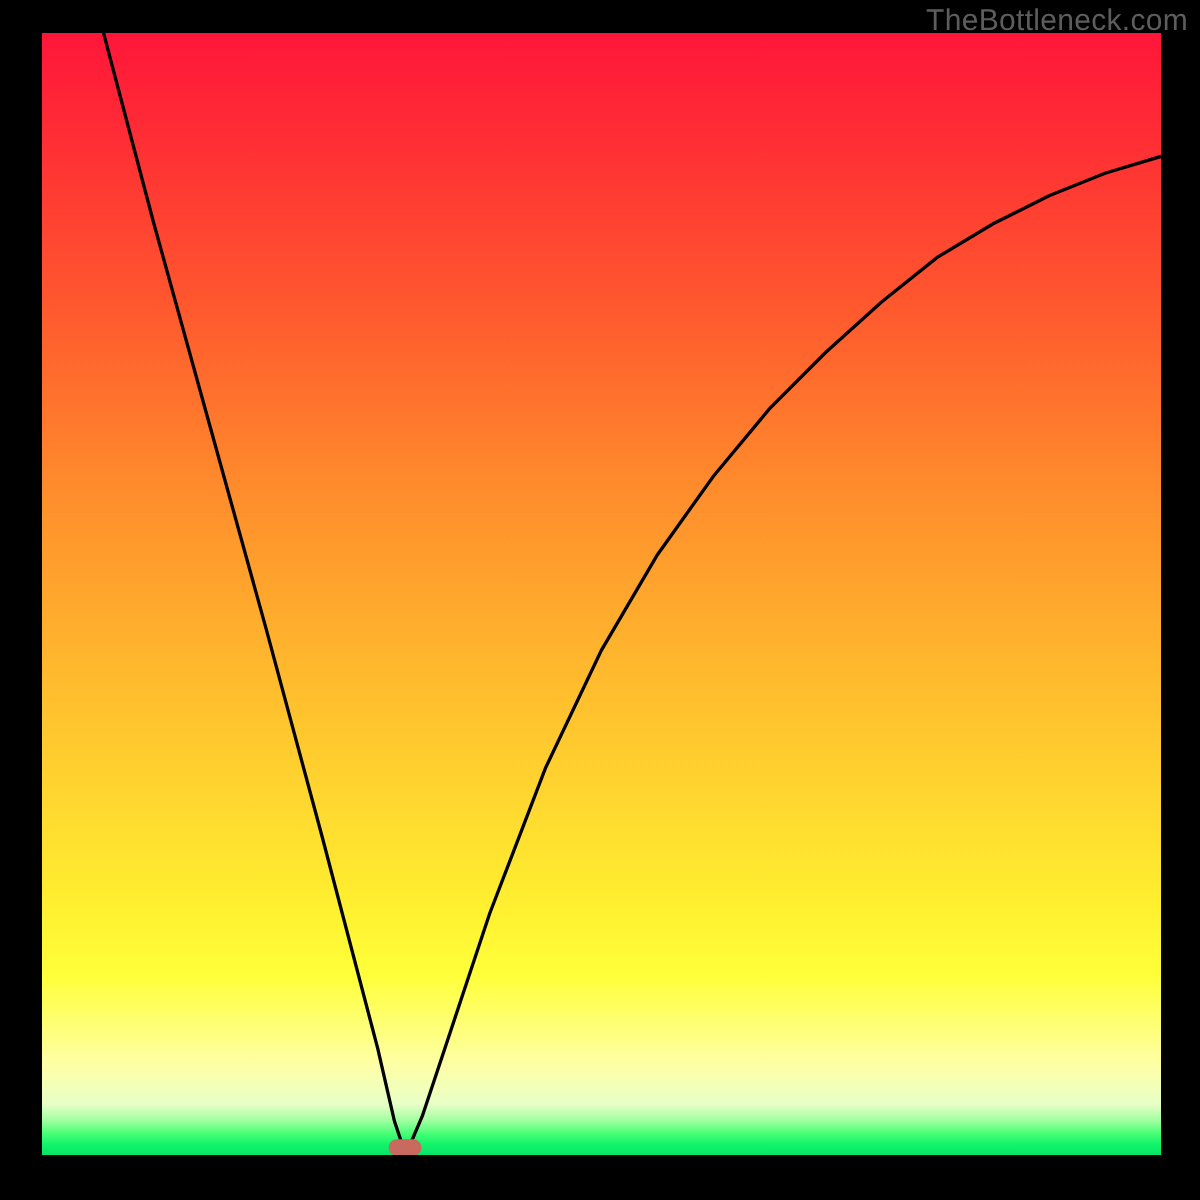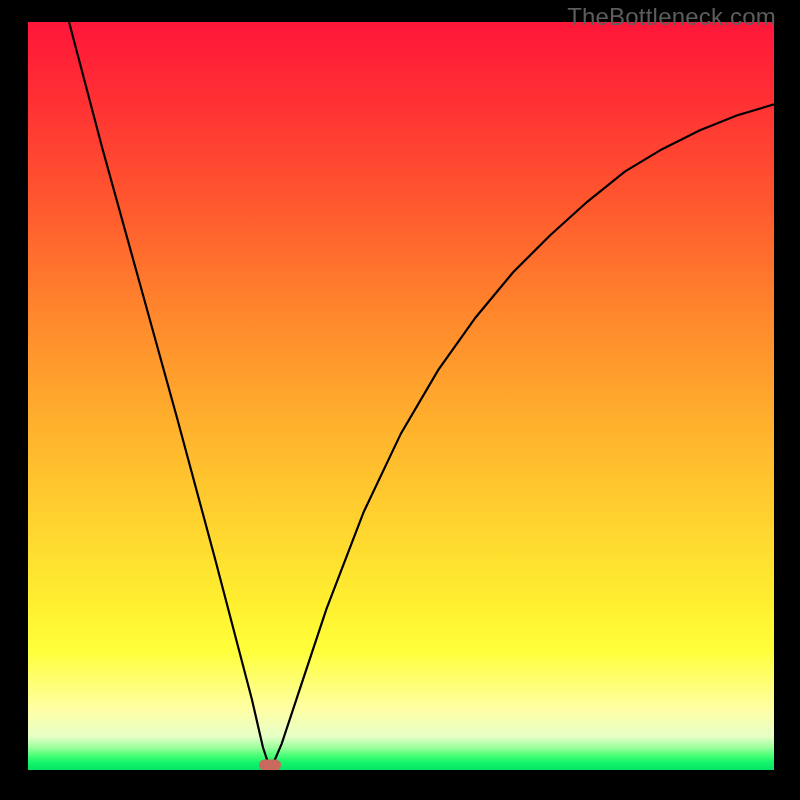--- a/index.html
+++ b/index.html
@@ -43,23 +43,23 @@
       #e7ffc6 95.5%,
       #9cff9e 97%,
       #4eff78 98%,
       #14f46a 99%,
       #05e465 100%
     );
   }
   .watermark {
     position: absolute;
     top: 3px;
-    right: 24px;
+    right: 8px;
     color: #5d5d5d;
-    font-size: 24px;
+    font-size: 20px;
     font-weight: 400;
     letter-spacing: 0.2px;
     z-index: 5;
   }
   .curve-svg {
     position: absolute;
     inset: 0;
     z-index: 3;
   }
   .marker {

